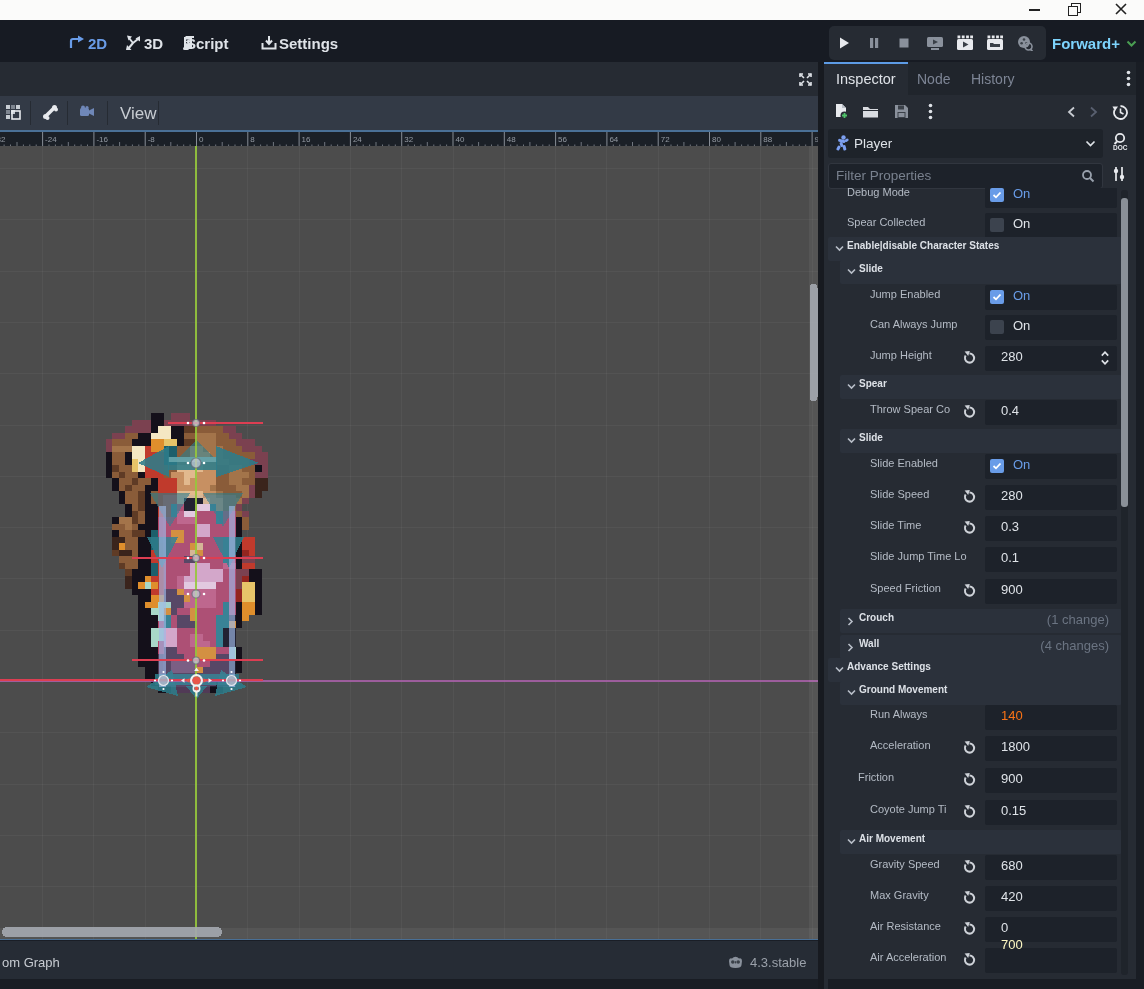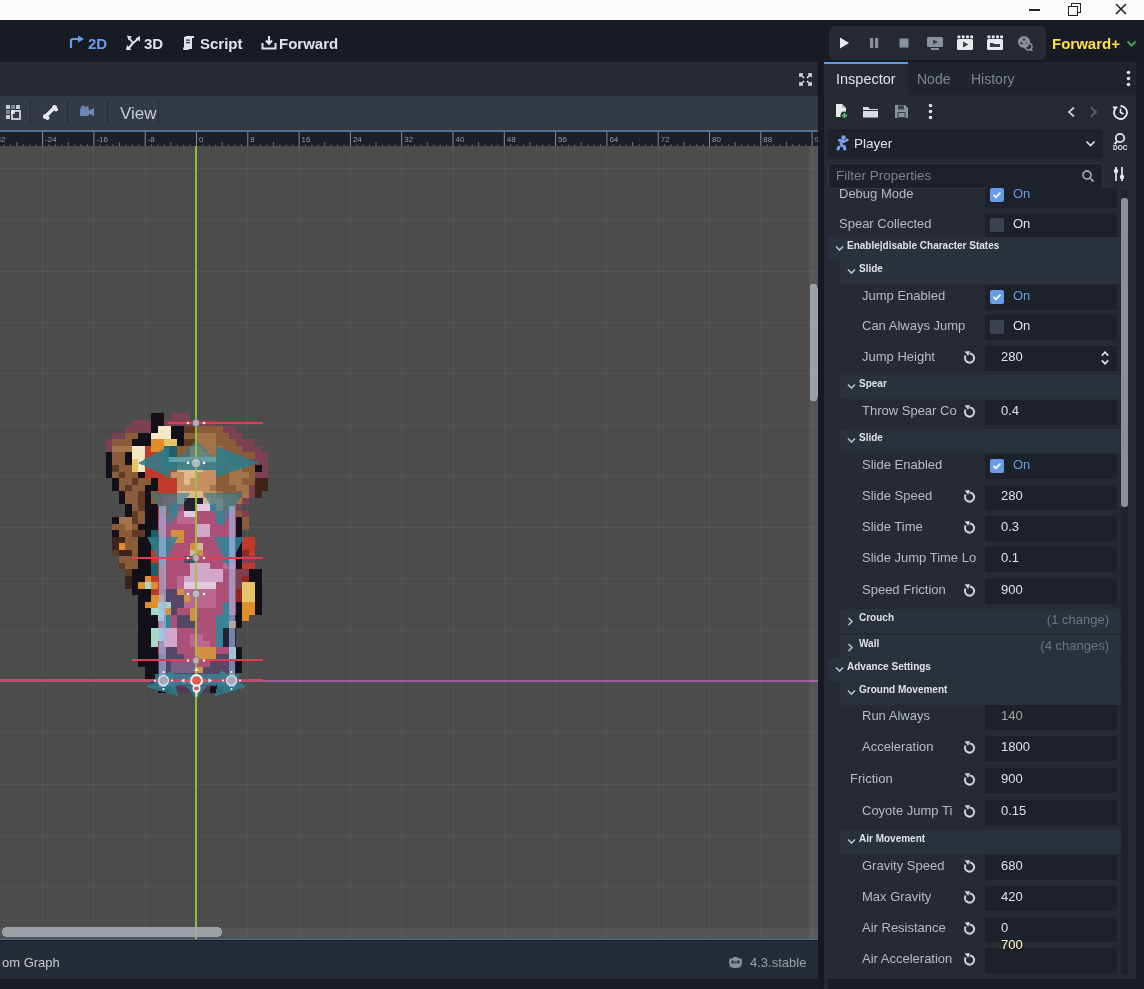--- a/index.html
+++ b/index.html
@@ -1,18 +1,18 @@
 <!DOCTYPE html>
 <html><head><meta charset="utf-8"><style>
 * { margin:0; padding:0; box-sizing:border-box; }
 body { font-family:"Liberation Sans",sans-serif; width:1144px; height:989px; overflow:hidden; background:#1a1e26; }
 #app { position:relative; width:1144px; height:989px; }
 .abs { position:absolute; }
 .ico { position:absolute; line-height:0; }
-.plabel { position:absolute; font-size:13px; color:#b4bbc5; white-space:nowrap; overflow:hidden; }
+.plabel { position:absolute; font-size:11px; color:#b4bbc5; white-space:nowrap; overflow:hidden;margin-left:8px; }
 .glabel { position:absolute; font-size:10px; font-weight:bold; color:#dde1e7; white-space:nowrap; }
 .pval { position:absolute; font-size:13px; white-space:nowrap; }
 .changes { position:absolute; font-size:13px; color:#6b7482; }
 .tabtxt { font-size:15px; }
 </style></head><body>
 <div id="app">
 
 <div class="abs" style="left:0;top:0;width:1144px;height:20px;background:#fbfbfa"></div>
 <div class="abs" style="left:1029px;top:9px;width:11px;height:1.8px;background:#222"></div>
 <div class="abs" style="left:1071px;top:3px;width:10px;height:10px;border:1.6px solid #222;background:#fbfbfa"></div>
@@ -34,26 +34,26 @@
         <polygon points="1,15 6.5,15 2,10" fill="#dfe3e8"></polygon>
       </svg></div>
 <div class="abs tabtxt" style="left:144px;top:35px;color:#dfe3e8;font-weight:bold">3D</div>
 <div class="ico" style="left:181px;top:35px"><svg width="15" height="16" viewBox="0 0 15 16" style="">
         <path d="M4 1 H13 V3 H6 Z" fill="#dfe3e8"></path>
         <rect x="3" y="2" width="8" height="12" fill="#dfe3e8"></rect>
         <rect x="2" y="12" width="6" height="3" rx="1.5" fill="#dfe3e8"></rect>
         <rect x="5" y="4.5" width="4" height="1.3" fill="#30343c"></rect>
         <rect x="5" y="7" width="4" height="1.3" fill="#30343c"></rect>
       </svg></div>
-<div class="abs tabtxt" style="left:200px;top:35px;color:#dfe3e8;font-weight:bold">Script</div>
+<div class="abs tabtxt" style="left:186px;top:35px;color:#dfe3e8;font-weight:bold">Script</div>
 <div class="ico" style="left:261px;top:35px"><svg width="16" height="16" viewBox="0 0 16 16" style="">
         <path d="M8 1 V8 M5 5.5 L8 9 L11 5.5" stroke="#dfe3e8" stroke-width="2" fill="none"></path>
         <path d="M1.5 8 V13.5 H14.5 V8" stroke="#dfe3e8" stroke-width="2" fill="none"></path>
       </svg></div>
-<div class="abs tabtxt" style="left:279px;top:35px;color:#dfe3e8;font-weight:bold">Forward</div>
+<div class="abs tabtxt" style="left:279px;top:35px;color:#dfe3e8;font-weight:bold">Settings</div>
 
 <div class="abs" style="left:829px;top:26px;width:217px;height:34px;background:#262b33;border-radius:5px"></div>
 <div class="ico" style="left:837px;top:36px"><svg width="14" height="14" viewBox="0 0 14 14" style="">
         <polygon points="3,1.5 12,7 3,12.5" fill="#e8eaee"></polygon>
       </svg></div>
 <div class="ico" style="left:867px;top:36px"><svg width="14" height="14" viewBox="0 0 14 14" style="">
         <rect x="3" y="2" width="3.2" height="10" fill="#8a919c"></rect>
         <rect x="8" y="2" width="3.2" height="10" fill="#8a919c"></rect>
       </svg></div>
 <div class="ico" style="left:897px;top:36px"><svg width="14" height="14" viewBox="0 0 14 14" style="">
@@ -81,21 +81,21 @@
         <path d="M4 12 V8 H7 L8 9 H14 V12 Z" fill="#3a4048"></path>
       </svg></div>
 <div class="ico" style="left:1017px;top:35px"><svg width="17" height="16" viewBox="0 0 17 16" style="">
         <circle cx="7" cy="7" r="6" fill="#8a919c"></circle>
         <circle cx="7" cy="4.5" r="1.3" fill="#3a4048"></circle>
         <circle cx="4.6" cy="8.3" r="1.3" fill="#3a4048"></circle>
         <circle cx="9.4" cy="8.3" r="1.3" fill="#3a4048"></circle>
         <circle cx="11.5" cy="11.5" r="3.5" fill="none" stroke="#8a919c" stroke-width="1.6"></circle>
         <rect x="13.8" y="13.3" width="3.4" height="1.8" rx="0.9" transform="rotate(45 13.8 13.3)" fill="#8a919c"></rect>
       </svg></div>
-<div class="abs" style="left:1052px;top:35px;color:#fde047;font-weight:bold;font-size:15px">Forward+</div>
+<div class="abs" style="left:1052px;top:35px;color:#7dd3fc;font-weight:bold;font-size:15px">Forward+</div>
 <div class="ico" style="left:1126px;top:40px"><svg width="11" height="7" viewBox="0 0 11 7" style="">
         <path d="M1.5 1.5 L5.5 5.5 L9.5 1.5" stroke="#4a9e52" stroke-width="2" fill="none"></path>
       </svg></div>
 
 <div class="abs" style="left:0;top:62px;width:820px;height:34px;background:#262b33"></div>
 <div class="ico" style="left:799px;top:73px"><svg width="13" height="13" viewBox="0 0 13 13" style="">
         <path d="M1 4 V1 H4 M9 1 H12 V4 M12 9 V12 H9 M4 12 H1 V9" stroke="#dfe3e8" stroke-width="1.6" fill="none"></path>
         <path d="M1 1 L5 5 M12 1 L8 5 M12 12 L8 8 M1 12 L5 8" stroke="#dfe3e8" stroke-width="1.6"></path>
       </svg></div>
 
@@ -1039,21 +1039,21 @@
             <path d="M1 1.5 L4.5 5 L8 1.5" stroke="#b8bec8" stroke-width="1.6" fill="none"></path>
           </svg></div>
         <div class="glabel" style="left:19px;top:661px">Advance Settings</div>
         <div style="position:absolute;left:0;top:681px;width:294px;height:24px;background:#2b313b;border-radius:2px;margin-left:12px;width:282px"></div>
         <div class="ico" style="left:19px;top:689px"><svg width="9" height="7" viewBox="0 0 9 7" style="">
             <path d="M1 1.5 L4.5 5 L8 1.5" stroke="#b8bec8" stroke-width="1.6" fill="none"></path>
           </svg></div>
         <div class="glabel" style="left:31px;top:684px">Ground Movement</div>
         <div class="plabel" style="left:34px;top:708px">Run Always</div>
         <div style="position:absolute;left:157px;top:704.5px;width:132px;height:25px;background:#1d222a;border-radius:2px"></div>
-        <div class="pval" style="left:173px;top:708px;color:#a3a3a3">140</div>
+        <div class="pval" style="left:173px;top:708px;color:#f97316">140</div>
         <div class="plabel" style="left:34px;top:739px">Acceleration</div>
         <div class="ico" style="left:134px;top:741px"><svg width="15" height="14" viewBox="0 0 15 14" style="">
             <path d="M3.6 4.6 A4.6 4.6 0 1 0 7.5 2.4" stroke="#cfd3d9" stroke-width="2" fill="none"></path>
             <polygon points="7.8,0 2.6,0.6 6.2,5" fill="#cfd3d9"></polygon>
           </svg></div>
         <div style="position:absolute;left:157px;top:735.5px;width:132px;height:25px;background:#1d222a;border-radius:2px"></div>
         <div class="pval" style="left:173px;top:739px;color:#dfe3e8">1800</div>
         <div class="plabel" style="left:22px;top:771px">Friction</div>
         <div class="ico" style="left:134px;top:773px"><svg width="15" height="14" viewBox="0 0 15 14" style="">
             <path d="M3.6 4.6 A4.6 4.6 0 1 0 7.5 2.4" stroke="#cfd3d9" stroke-width="2" fill="none"></path>

